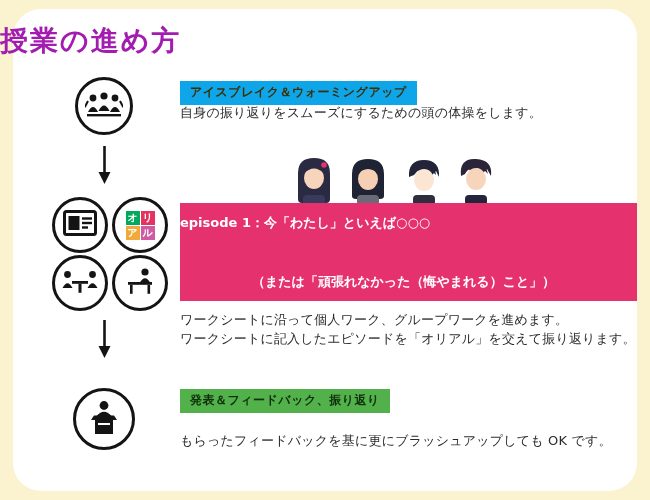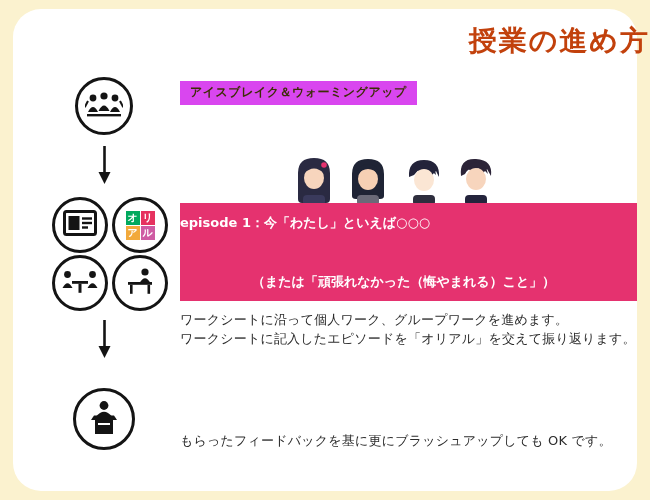--- a/index.html
+++ b/index.html
@@ -1,21 +1,21 @@
 <!DOCTYPE html>
 <html><head>
 <meta charset="utf-8">
 <style>
   * { margin:0; padding:0; box-sizing:border-box; }
   html,body { width:650px; height:500px; }
   body { font-family:"DejaVu Sans","Liberation Sans",sans-serif; }
   .canvas { position:relative; width:650px; height:500px; background:#fbf2cf; overflow:hidden; }
   .panel { position:absolute; left:13px; top:9px; width:624px; height:482px; background:#ffffff; border-radius:28px; }
-  .title { position:absolute; top:22px; left:0; width:100%; text-align:right;
-           font-size:28px; font-weight:bold; color:#c2410c; letter-spacing:2px; }
+  .title { position:absolute; top:22px; left:0; width:100%; text-align:left;
+           font-size:28px; font-weight:bold; color:#a21caf; letter-spacing:2px; }
   .circle { position:absolute; background:#fff; border:3px solid #141414; border-radius:50%;
             display:flex; align-items:center; justify-content:center; }
   .arrow { position:absolute; line-height:0; }
   .badge { position:absolute; display:inline-block; font-size:12px; font-weight:bold;
            padding:3px 10px 4px; color:#3c2e05; letter-spacing:0.5px; }
   .badge.green { color:#10300d; }
   .tline { position:absolute; font-size:13px; color:#2b2b2b; white-space:nowrap; letter-spacing:0.2px; }
   .pinkbox { position:absolute; left:180px; top:203px; width:457px; height:98px;
              padding:8px 0; color:#ffffff; font-weight:bold; font-size:13px; }
   .pinkbox .ep { white-space:nowrap; line-height:17px; }
@@ -116,21 +116,22 @@
       <svg width="36" height="34" viewBox="0 0 36 34" fill="#141414">
         <circle cx="18" cy="5.5" r="4.4"></circle>
         <path d="M10 16.5 Q18 7 26 16.5 Z"></path>
         <path d="M8 15.5 L28 15.5 L31 20 L5 20 Z"></path>
         <rect x="9" y="20" width="18" height="14"></rect>
         <rect x="12" y="23" width="12" height="2" fill="#ffffff"></rect>
       </svg>
     </span>
   </div>
 
-  <div class="badge" style="left: 180px; top: 81px; background-color: #d946ef;">アイスブレイク＆ウォーミングアップ</div>
+  <div class="badge" style="left: 180px; top: 81px; background-color: #0ea5e9;">アイスブレイク＆ウォーミングアップ</div>
+  <div class="tline" style="left:180px; top:104px;">自身の振り返りをスムーズにするための頭の体操をします。</div>
 
   <div class="characters">
     <svg width="210" height="51" viewBox="0 0 210 51">
       <g>
         <path d="M4 18 Q4 3 20 3 Q36 3 36 18 L36 44 Q36 48 32 48 L8 48 Q4 48 4 44 Z" fill="#2a2a42"></path>
         <rect x="9" y="40" width="22" height="11" rx="4" fill="#3a3a5c"></rect>
         <ellipse cx="20" cy="23" rx="10" ry="11" fill="#f7d5bd"></ellipse>
         <path d="M9 19 Q11 9 20 9 Q29 9 31 19 Q25 13.5 20 13.5 Q15 13.5 9 19 Z" fill="#2a2a42"></path>
         <circle cx="30" cy="10" r="2.8" fill="#e5326f"></circle>
       </g>
@@ -157,14 +158,15 @@
 
   <div class="pinkbox" style="background-color: rgb(229, 50, 111);">
     <div class="ep ep1">episode 1：今「わたし」といえば○○○</div>
     <div class="ep ep2b">（または「頑張れなかった（悔やまれる）こと」）</div>
     <div class="ep ep3">episode 3：今から「どんな自分になるか」「挑戦したいこと」</div>
   </div>
 
   <div class="tline" style="left:180px; top:311px;">ワークシートに沿って個人ワーク、グループワークを進めます。</div>
   <div class="tline" style="left:180px; top:330px;">ワークシートに記入したエピソードを「オリアル」を交えて振り返ります。</div>
 
+  <div class="badge green" style="left: 180px; top: 389px; background-color: rgb(82, 177, 74);">発表＆フィードバック、振り返り</div>
   <div class="tline" style="left:180px; top:432px;">もらったフィードバックを基に更にブラッシュアップしても OK です。</div>
 </div>
 
 </body></html>

